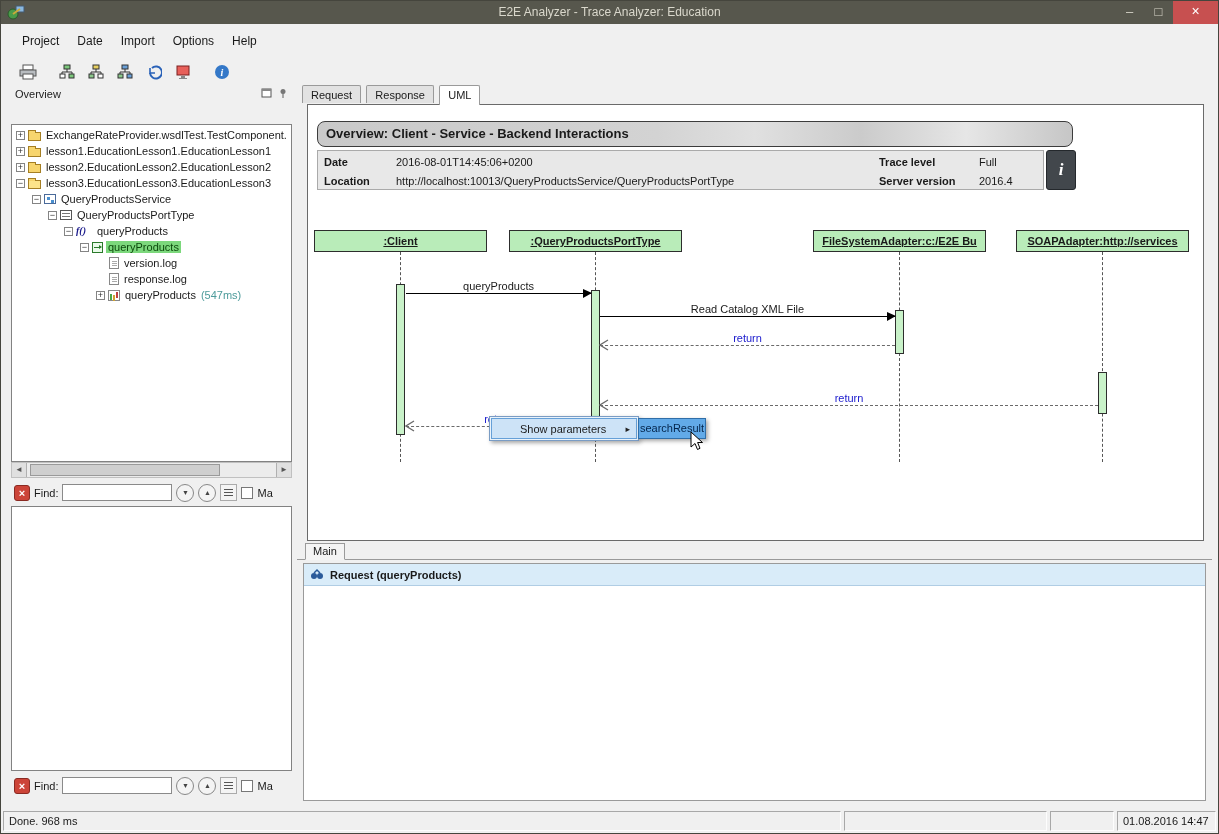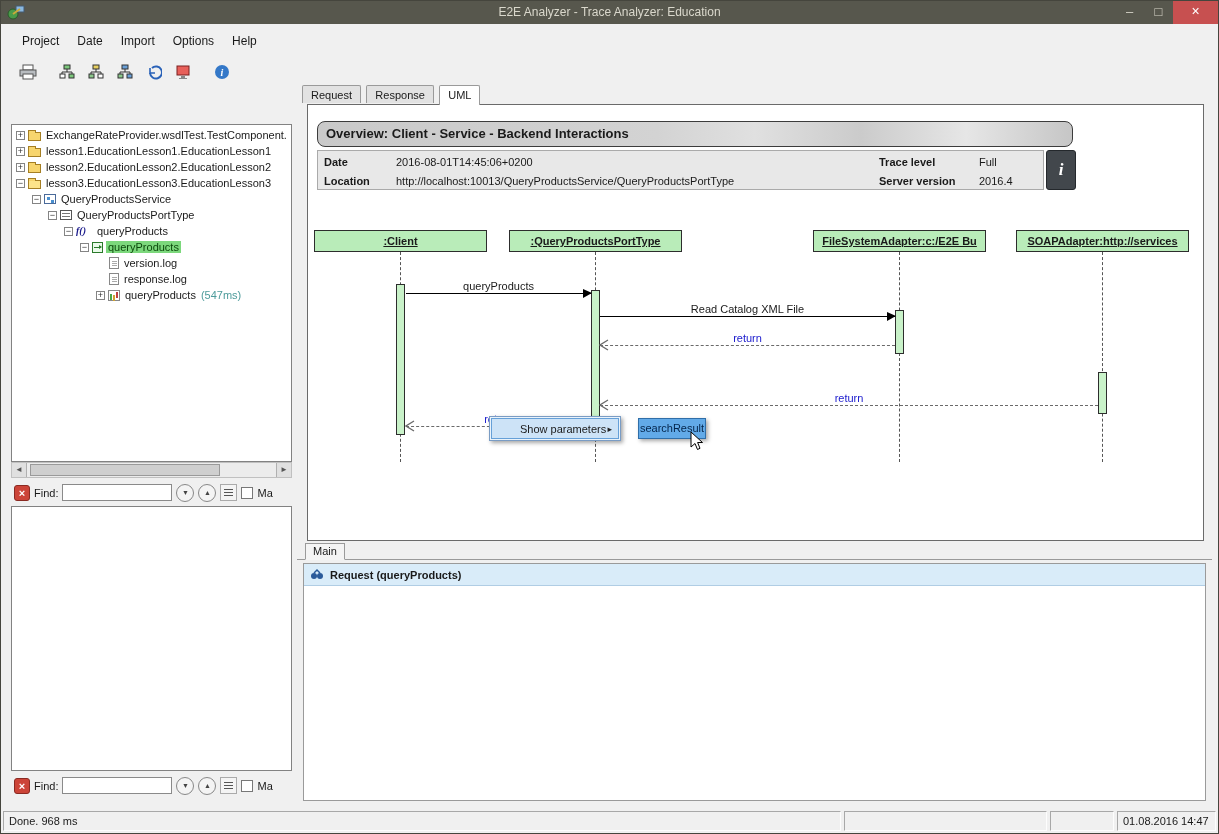--- a/index.html
+++ b/index.html
@@ -83,21 +83,21 @@
     font-size:11px; font-weight:bold; text-decoration:underline; text-align:center; line-height:20px; white-space:nowrap; overflow:hidden; z-index:2; }
   .lifeline-line { position:absolute; top:147px; height:210px; width:0; border-left:1px dashed #555; z-index:1; }
   .activation { position:absolute; width:9px; background:#c9f2c9; border:1px solid #2d2d2d; z-index:2; }
   .msg { position:absolute; height:22px; z-index:3; }
   .msg-label { position:absolute; left:0; right:0; top:0; height:13px; text-align:center; font-size:11px; white-space:nowrap; }
   .msg.return .msg-label { color:#1a1acd; }
   .msg-line { position:absolute; left:0; right:0; top:13px; border-top:1px solid #000; }
   .msg.return .msg-line { border-top:1px dashed #6a6a6a; }
   .head-right { position:absolute; right:-1px; top:9px; width:0; height:0; border-left:9px solid #000; border-top:4px solid transparent; border-bottom:5px solid transparent; }
   .head-left-open { position:absolute; left:-1px; top:7px; }
-  .ctx-menu { position:absolute; left:181px; top:311px; width:132px; height:25px; background:#eaf3fb; border:1px solid #7a9cc4; box-shadow:2px 2px 4px rgba(0,0,0,0.35); z-index:5; padding:1px; }
+  .ctx-menu { position:absolute; left:181px; top:311px; width:150px; height:25px; background:#eaf3fb; border:1px solid #7a9cc4; box-shadow:2px 2px 4px rgba(0,0,0,0.35); z-index:5; padding:1px; }
   .ctx-item { height:21px; background:#cde3f7; border:1px solid #66a0d8; display:flex; align-items:center; font-size:11px; padding-left:28px; }
   .ctx-arrow { margin-left:auto; margin-right:6px; font-size:9px; color:#222; }
   .ctx-submenu { position:absolute; left:330px; top:313px; width:68px; height:21px; background:#62aae8; border:1px solid #2f6ea8; box-shadow:2px 2px 4px rgba(0,0,0,0.35);
     font-size:11px; line-height:19px; text-align:center; color:#03244a; z-index:6; }
   .cursor { position:absolute; left:382px; top:326px; z-index:10; }
   .main-tab-row { position:absolute; top:458px; left:0; width:915px; height:17px; border-bottom:1px solid #9a9a9a; }
   .btab { position:absolute; left:8px; top:0; height:17px; padding:0 7px; background:#f4f4f4; border:1px solid #9a9a9a; border-bottom:1px solid #f4f4f4; font-size:11px; line-height:15px; }
   .watches { position:absolute; left:6px; top:478px; width:903px; height:238px; border:1px solid #9a9a9a; background:#fff; }
   .watches-header { height:22px; background:#d9ecf9; border-bottom:1px solid #b0cde4; display:flex; align-items:center; gap:6px; padding-left:6px; font-weight:bold; font-size:11px; }
   .watches-body { height:214px; background:#fff; }
@@ -183,20 +183,33 @@
     </button>
     <button class="tb gap">
       <svg width="16" height="16">
           <circle cx="8" cy="8" r="7" fill="#3478c8"></circle>
           <text x="8" y="12" font-size="10" fill="#fff" text-anchor="middle" font-family="Liberation Serif, serif" font-style="italic" font-weight="bold">i</text>
         </svg>
     </button>
   </div>
 
   <div class="overview-panel">
+    <div class="panel-header">
+      <span>Overview</span>
+      <span class="ph-icons">
+        <span><svg width="11" height="10">
+              <rect x="1" y="1" width="9" height="8" fill="#fff" stroke="#555"></rect>
+              <rect x="1" y="1" width="9" height="2" fill="#888"></rect>
+            </svg></span>
+        <span><svg width="10" height="11">
+              <circle cx="5" cy="3.5" r="2.5" fill="#777"></circle>
+              <rect x="4.4" y="5" width="1.2" height="5" fill="#777"></rect>
+            </svg></span>
+      </span>
+    </div>
     <div class="tree-box">
         <div class="tree-row" style="padding-left: 4px;">
           <span class="expand-box">+</span>
           <span class="tree-icon icon-folder"></span>
           <span class="tree-label">ExchangeRateProvider.wsdlTest.TestComponent.</span>
         </div>
         <div class="tree-row" style="padding-left: 4px;">
           <span class="expand-box">+</span>
           <span class="tree-icon icon-folder"></span>
           <span class="tree-label">lesson1.EducationLesson1.EducationLesson1</span>

